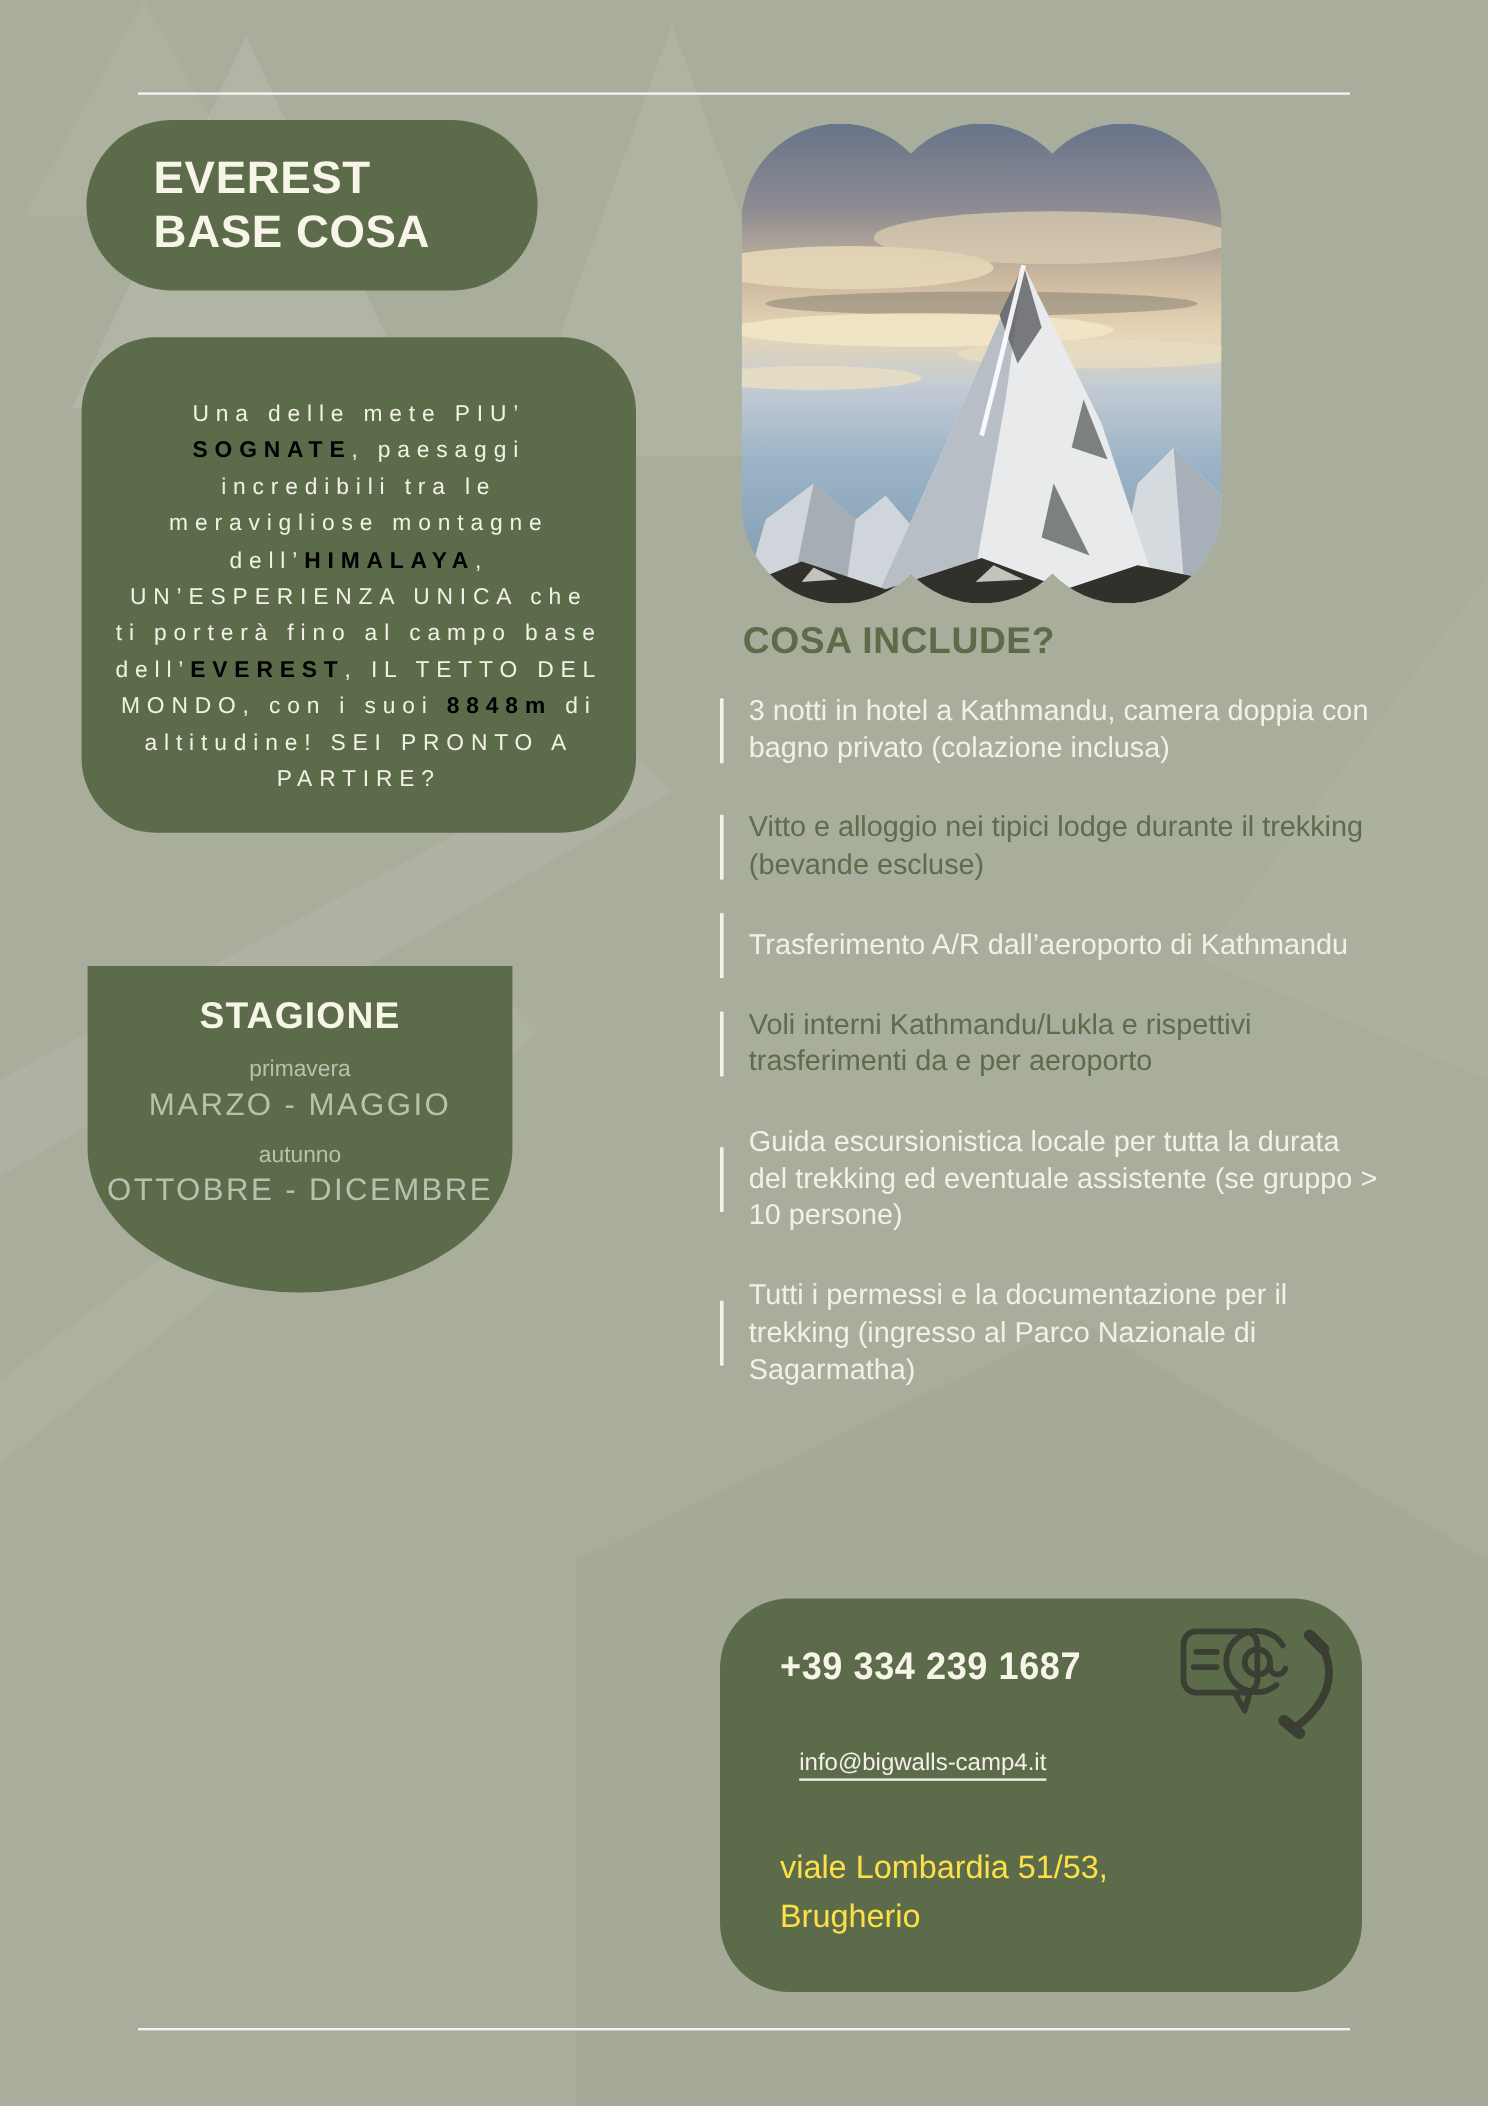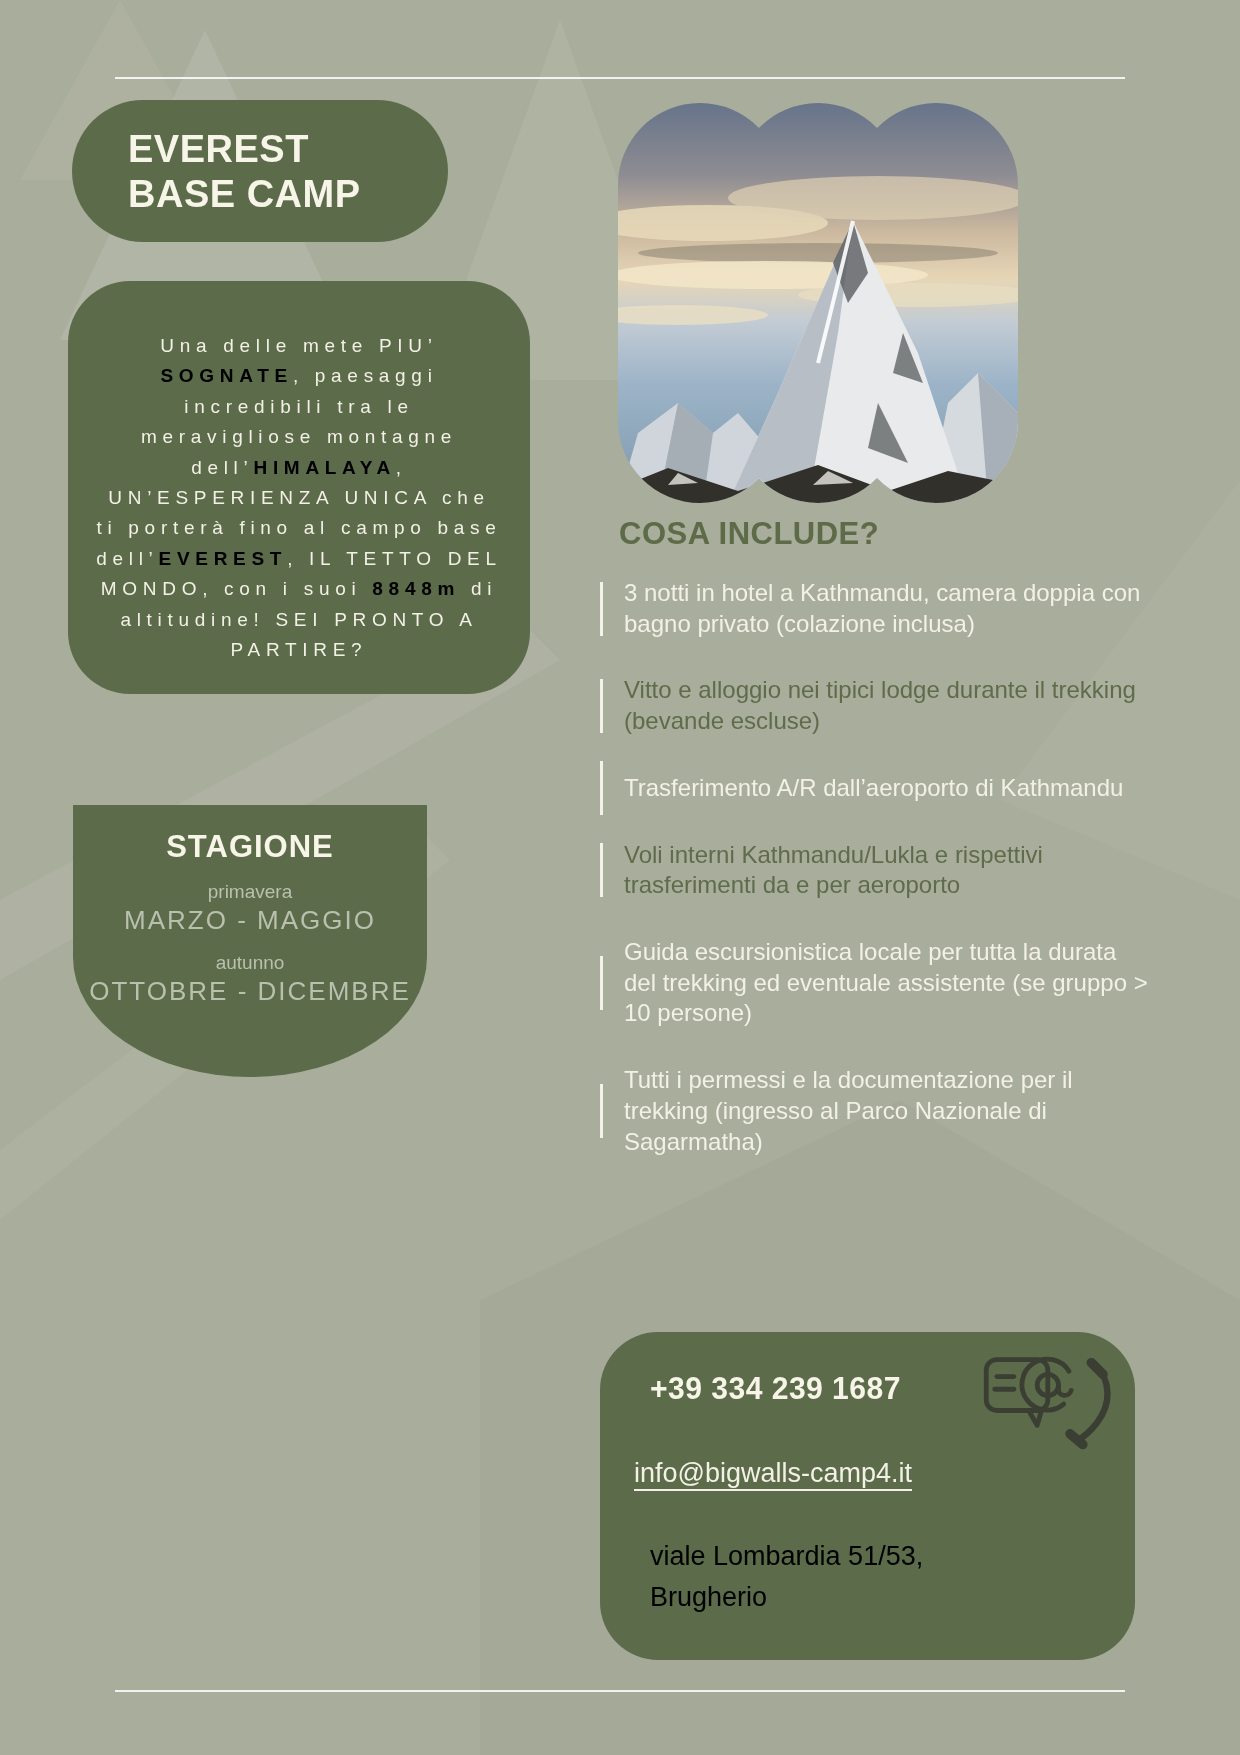--- a/index.html
+++ b/index.html
@@ -63,43 +63,43 @@
   .mnt-icon{position:absolute;left:12px;top:220px;width:185px;height:92px;}
   .alt{position:absolute;left:240px;top:262px;font-size:28px;color:#f3f1e6;letter-spacing:2px;}
   .clock-icon{position:absolute;left:88px;top:338px;width:100px;height:100px;}
   .dur{position:absolute;left:240px;top:385px;font-size:28px;color:#f3f1e6;letter-spacing:2px;}
 
   
   .contact-box{left:600px;top:1332px;width:535px;height:328px;border-radius:58px;}
   .phone{position:absolute;left:50px;top:38px;font-size:32px;font-weight:800;color:#f7f4e8;
     transform:scaleX(.94);transform-origin:left;letter-spacing:.5px;}
   .contact-icon{position:absolute;left:382px;top:16px;width:138px;height:108px;}
-  .email{position:absolute;left:34px;top:126px;font-size:27px;color:#f3f1e6;
+  .email{position:absolute;left:66px;top:126px;font-size:20px;color:#f3f1e6;
     text-decoration:underline;text-underline-offset:7px;text-decoration-thickness:2px;}
-  .addr{position:absolute;left:50px;top:204px;font-size:27px;color:#000000;line-height:1.5;}
+  .addr{position:absolute;left:50px;top:204px;font-size:27px;color:#fde047;line-height:1.5;}
 </style>
 </head>
 <body>
 
 <div class="page">
 
   <svg class="bg-tex" viewBox="0 0 1240 1755" xmlns="http://www.w3.org/2000/svg">
     <polygon points="205,30 60,340 350,340" fill="#ffffff" opacity="0.10"></polygon>
     <polygon points="560,20 430,380 690,380" fill="#ffffff" opacity="0.08"></polygon>
     <polygon points="120,0 20,180 220,180" fill="#ffffff" opacity="0.06"></polygon>
     <polygon points="0,900 520,620 560,660 0,980" fill="#ffffff" opacity="0.07"></polygon>
     <polygon points="0,1150 420,830 450,860 0,1220" fill="#ffffff" opacity="0.05"></polygon>
     <polygon points="1240,480 1000,800 1240,900" fill="#ffffff" opacity="0.04"></polygon>
     <polygon points="480,1300 900,1100 1240,1300 1240,1755 480,1755" fill="#000000" opacity="0.02"></polygon>
   </svg>
 
   <div class="hairline top"></div>
 
   <div class="box title-pill">
-    <h1><span>EVEREST</span><br><span>BASE CAMP</span></h1>
+    <h1><span>EVEREST</span><br><span>BASE COSA</span></h1>
   </div>
 
   <svg class="photo" viewBox="0 0 400 400" xmlns="http://www.w3.org/2000/svg">
     <defs>
       <clipPath id="pills">
         <rect x="0" y="0" width="164" height="400" rx="82"></rect>
         <rect x="118" y="0" width="164" height="400" rx="82"></rect>
         <rect x="236" y="0" width="164" height="400" rx="82"></rect>
       </clipPath>
       <linearGradient id="sky" x1="0" y1="0" x2="0" y2="1">

